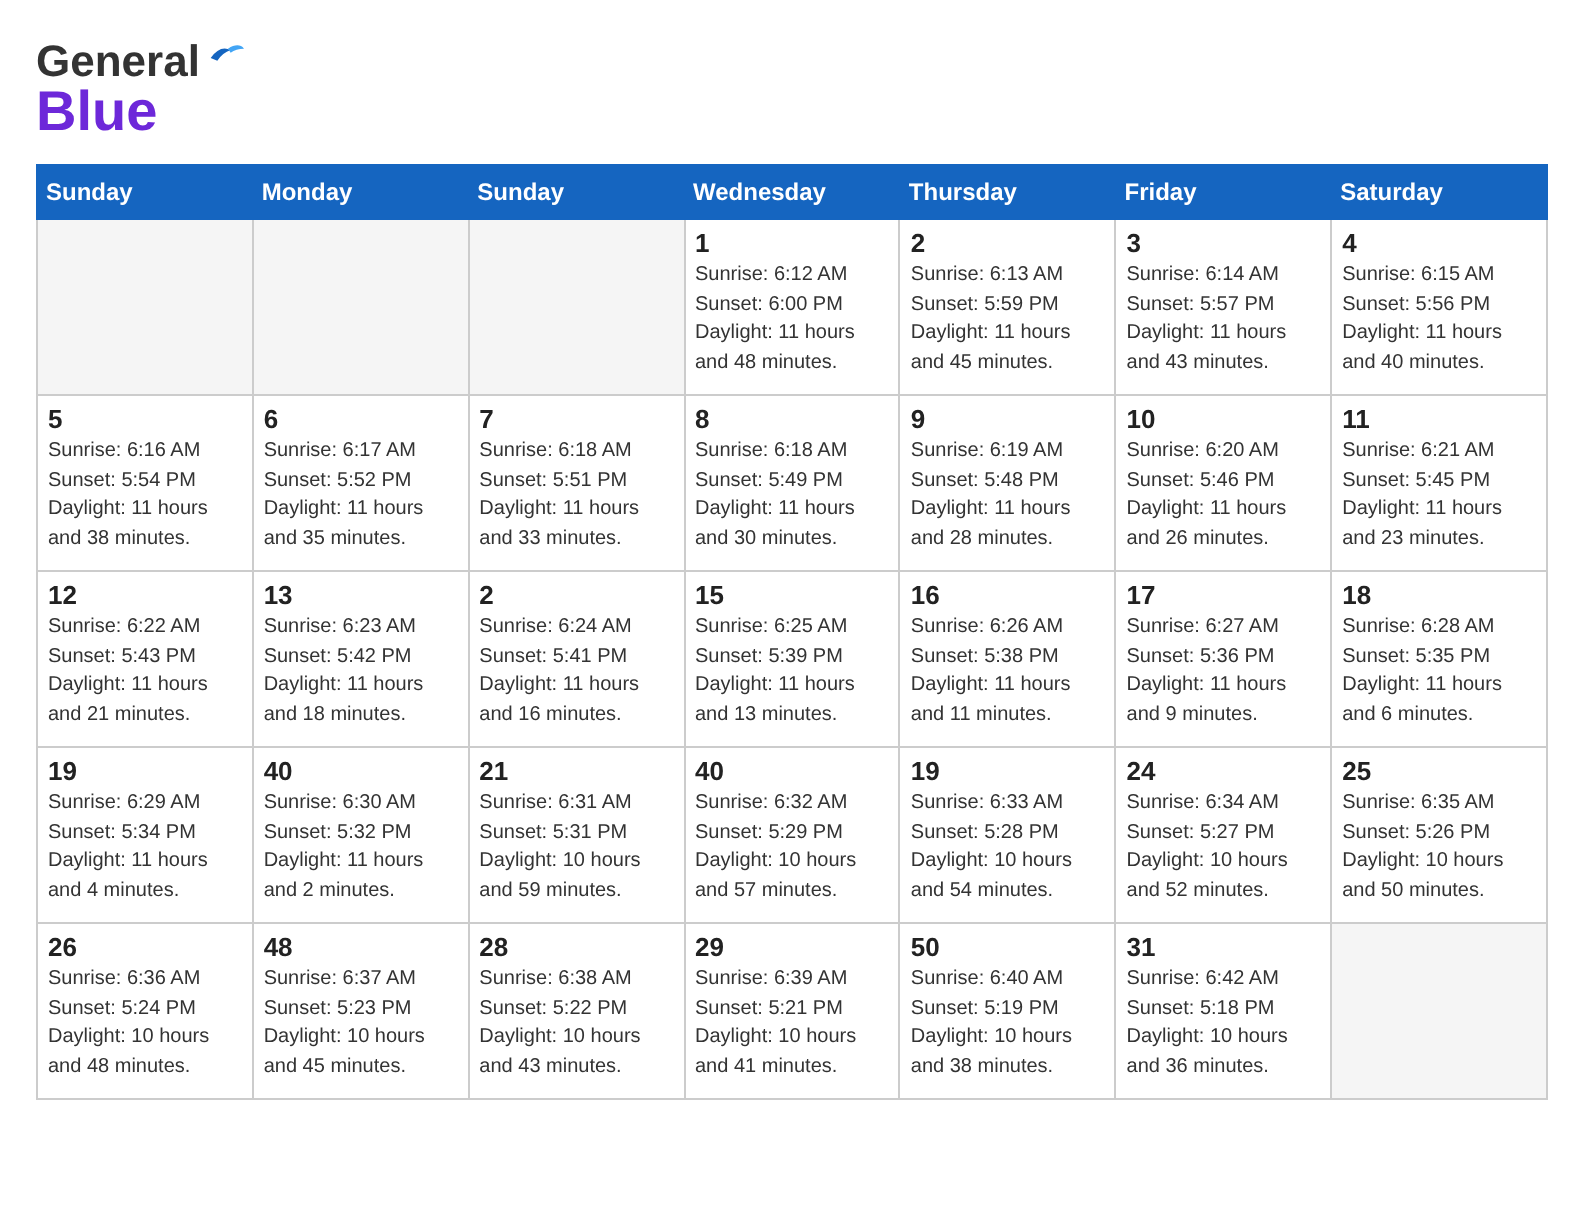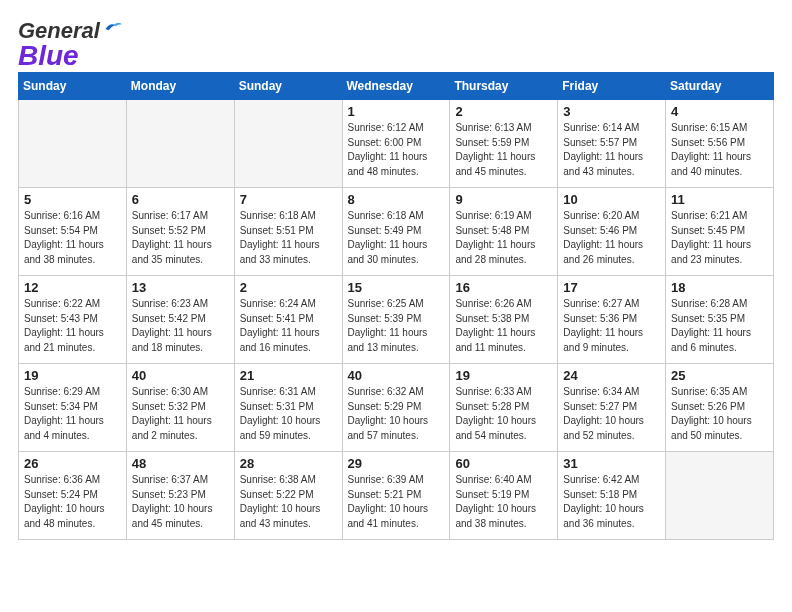--- a/index.html
+++ b/index.html
@@ -13,21 +13,21 @@
     .page {
       width: 792px;
       min-height: 612px;
       background: #fff;
       padding: 18px 18px 10px 18px;
     }
     .header {
       display: flex;
       justify-content: space-between;
       align-items: flex-start;
-      font-style: italic;
+      margin-bottom: 10px;
     }
     .logo {
       display: flex;
       flex-direction: column;
       align-items: flex-start;
     }
     .logo-bird {
       width: 20px;
       height: 14px;
       margin-left: 52px;
@@ -241,21 +241,21 @@
           </td>
           <td>
             <div class="day-number">28</div>
             <div class="day-info">Sunrise: 6:38 AM<br>Sunset: 5:22 PM<br>Daylight: 10 hours and 43 minutes.</div>
           </td>
           <td>
             <div class="day-number">29</div>
             <div class="day-info">Sunrise: 6:39 AM<br>Sunset: 5:21 PM<br>Daylight: 10 hours and 41 minutes.</div>
           </td>
           <td>
-            <div class="day-number">60</div>
+            <div class="day-number">50</div>
             <div class="day-info">Sunrise: 6:40 AM<br>Sunset: 5:19 PM<br>Daylight: 10 hours and 38 minutes.</div>
           </td>
           <td>
             <div class="day-number">31</div>
             <div class="day-info">Sunrise: 6:42 AM<br>Sunset: 5:18 PM<br>Daylight: 10 hours and 36 minutes.</div>
           </td>
           <td class="empty"></td>
         </tr>
       </tbody>
   </table>

